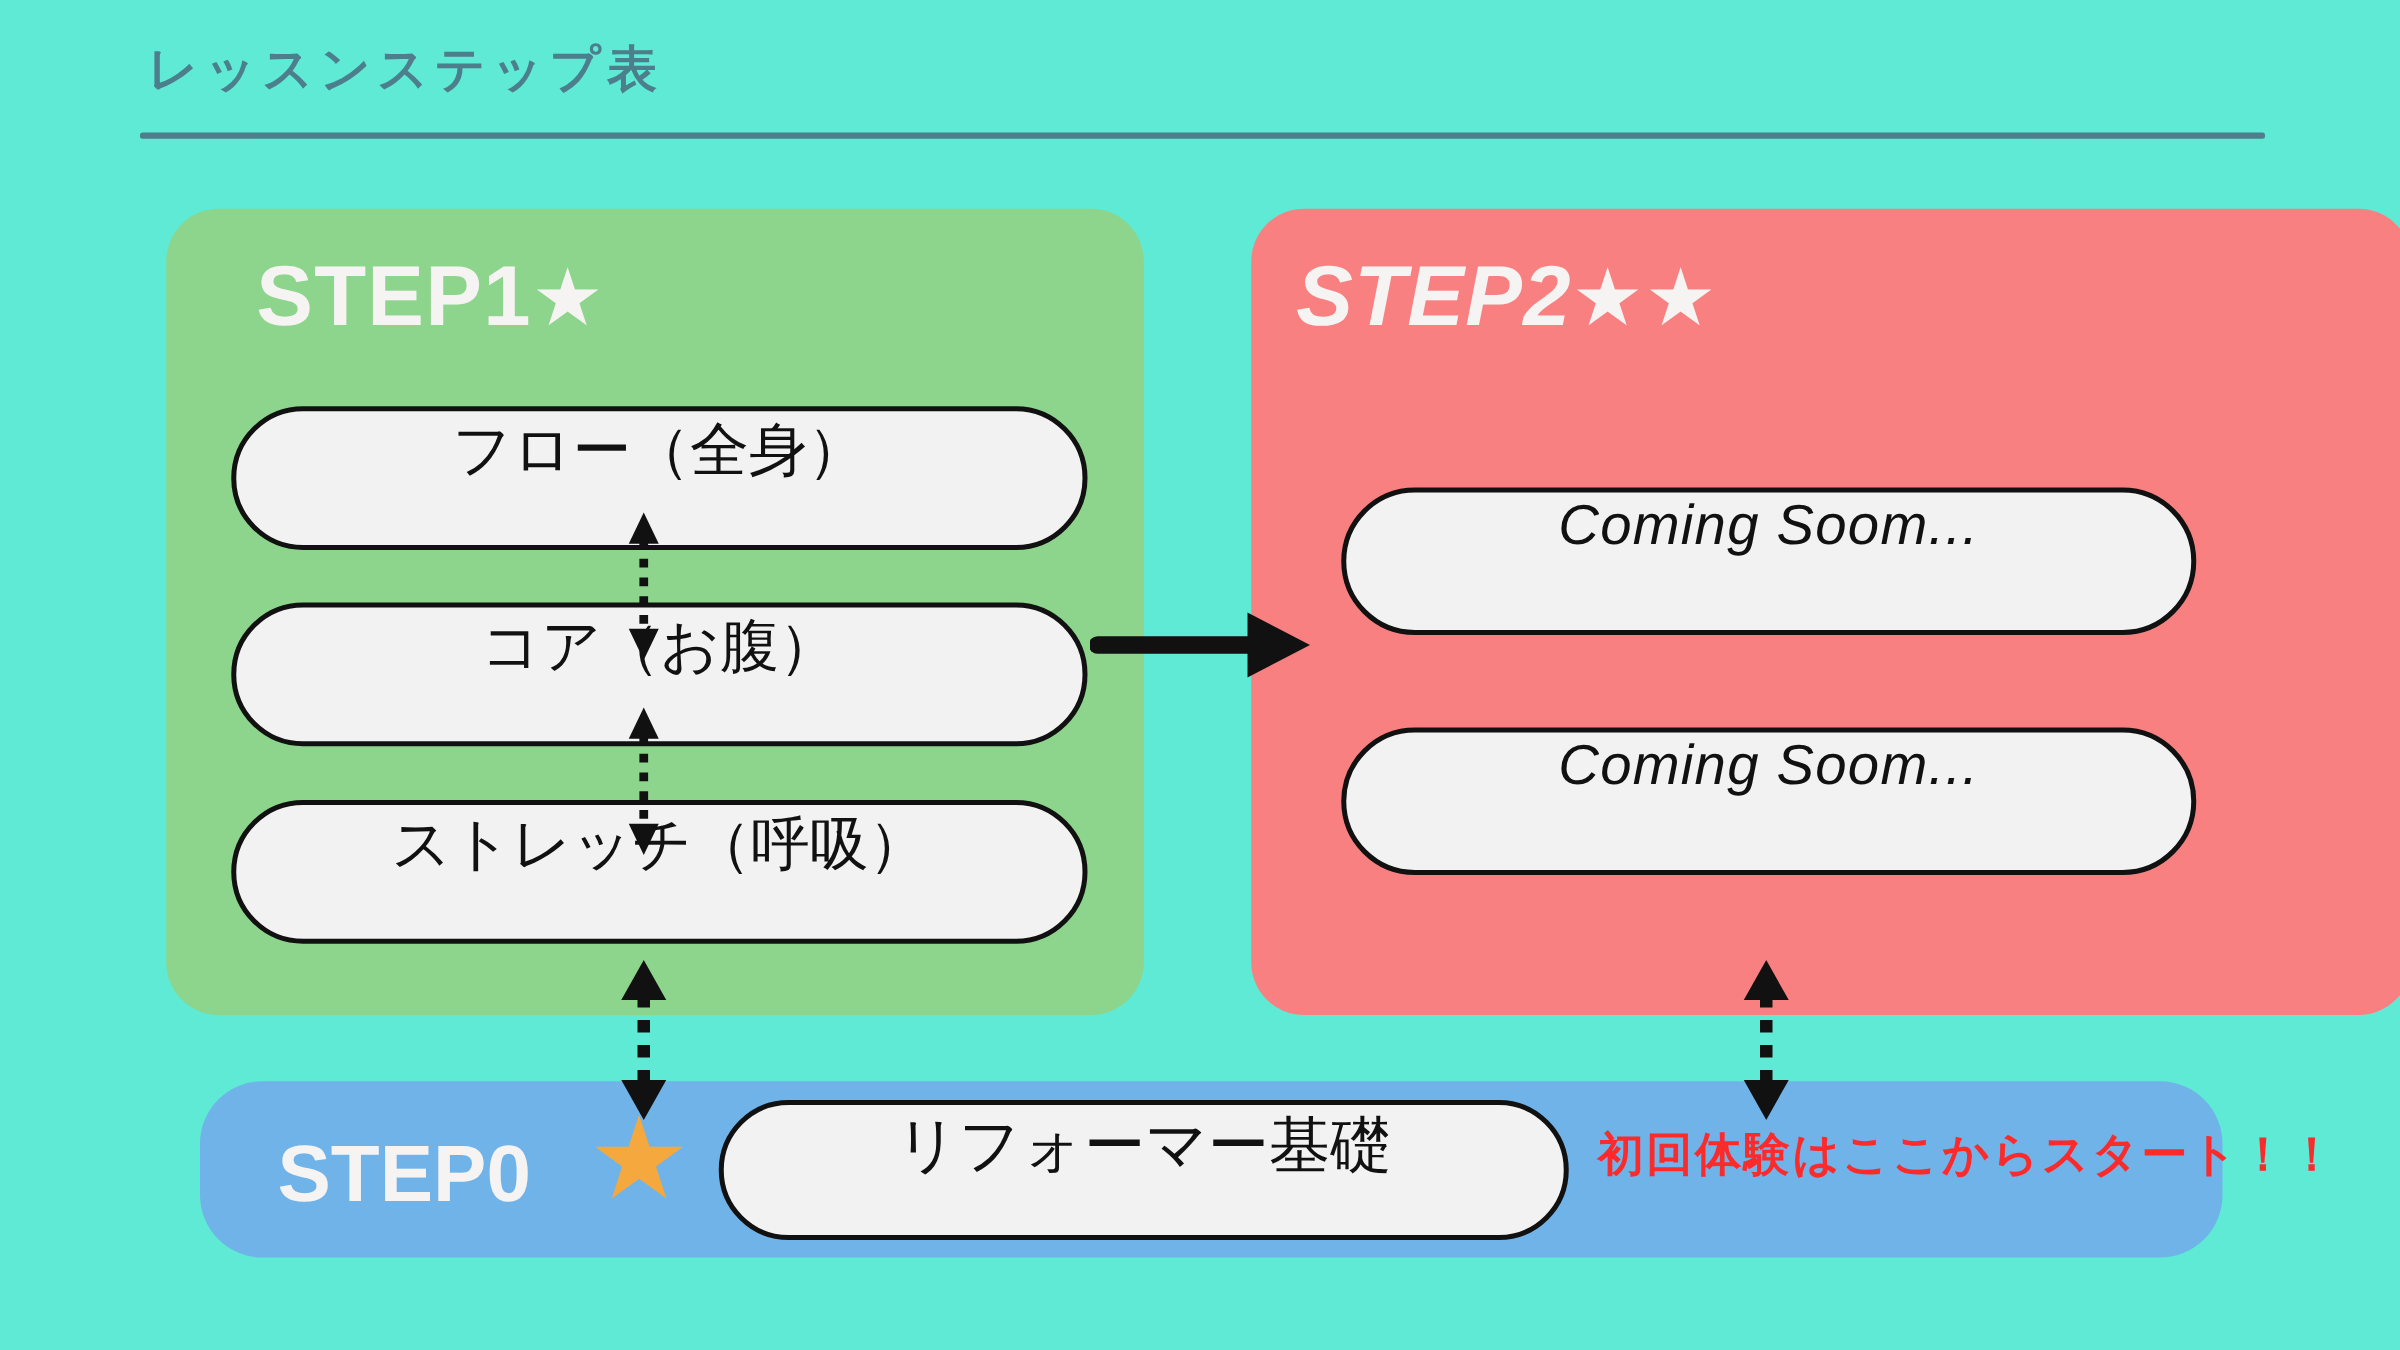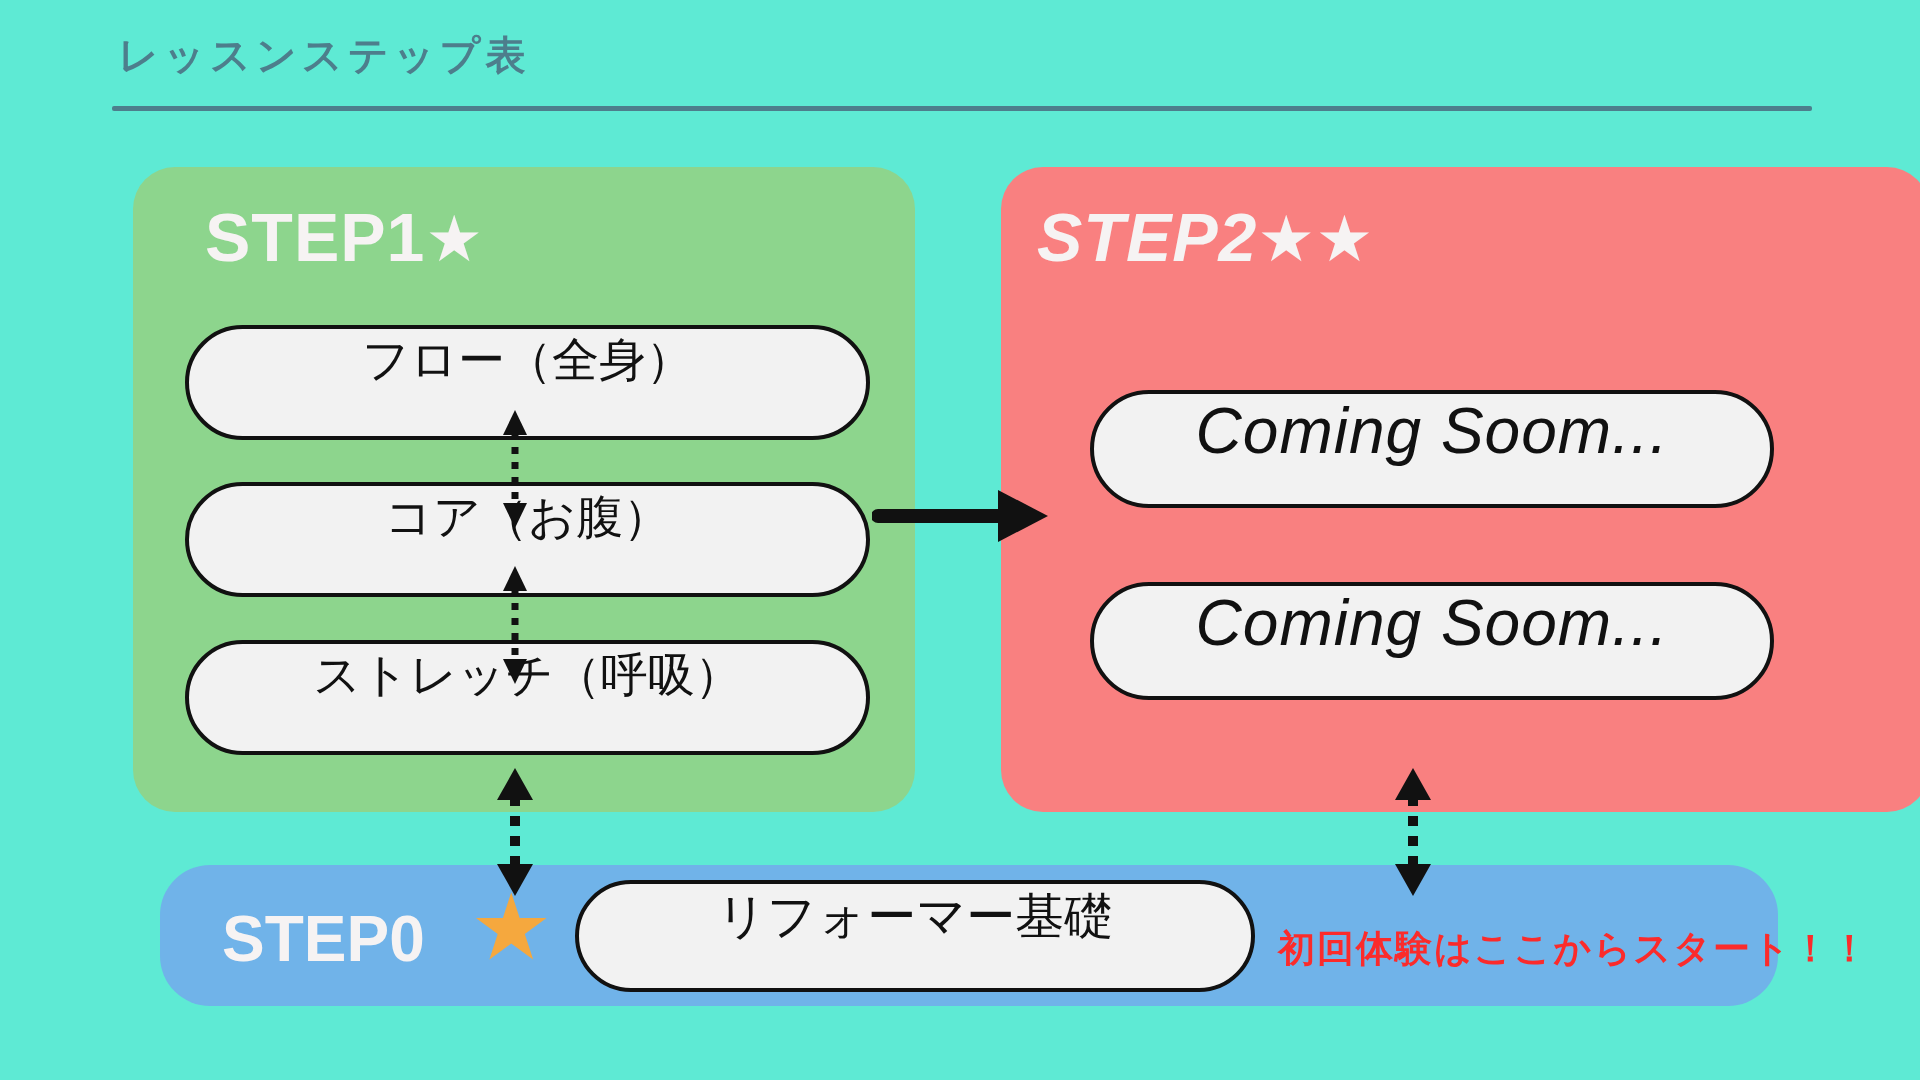--- a/index.html
+++ b/index.html
@@ -37,41 +37,41 @@
   .box-label .hstar{font-size:64px;}
 
   .pill{
     position:absolute;background:var(--pill-fill);
     border:4px solid var(--pill-border);border-radius:70px;
     display:flex;align-items:flex-start;justify-content:center;
     color:#111;white-space:nowrap;
   }
   .box.green .pill{left:52px;width:685px;height:115px;font-size:47px;}
   .pill.g1{top:158px;} .pill.g2{top:315px;} .pill.g3{top:473px;}
-  .box.red .pill{left:89px;width:684px;height:118px;font-size:64px;letter-spacing:1px;}
+  .box.red .pill{left:72px;width:684px;height:118px;font-size:45px;letter-spacing:1px;}
   .pill.r1{top:223px;} .pill.r2{top:415px;}
 
   .bar{
     position:absolute;left:160px;top:865px;width:1618px;height:141px;
     background:var(--blue);border-radius:50px;
   }
   .bar-label{
     position:absolute;left:62px;top:42px;
     font-size:64px;font-weight:700;color:var(--label-text);line-height:1;
   }
   .bar-star{
     position:absolute;left:310px;top:16px;
     font-size:92px;line-height:1;color:var(--star-orange);
   }
   .bar .pill{left:415px;top:15px;width:680px;height:112px;font-size:49px;}
   .bar-note{
     position:absolute;left:1118px;top:0;height:117px;width:480px;
     display:flex;align-items:center;
     font-size:37px;font-weight:700;letter-spacing:2px;
-    color:var(--note-red);white-space:nowrap;margin-top:25px;
+    color:var(--note-red);white-space:nowrap;
   }
 
   .arrow{position:absolute;}
   svg .ink{fill:var(--arrow-black);}
   svg .stroke-ink{stroke:var(--arrow-black);}
 </style>
 </head>
 <body>
 
 <div class="canvas">

